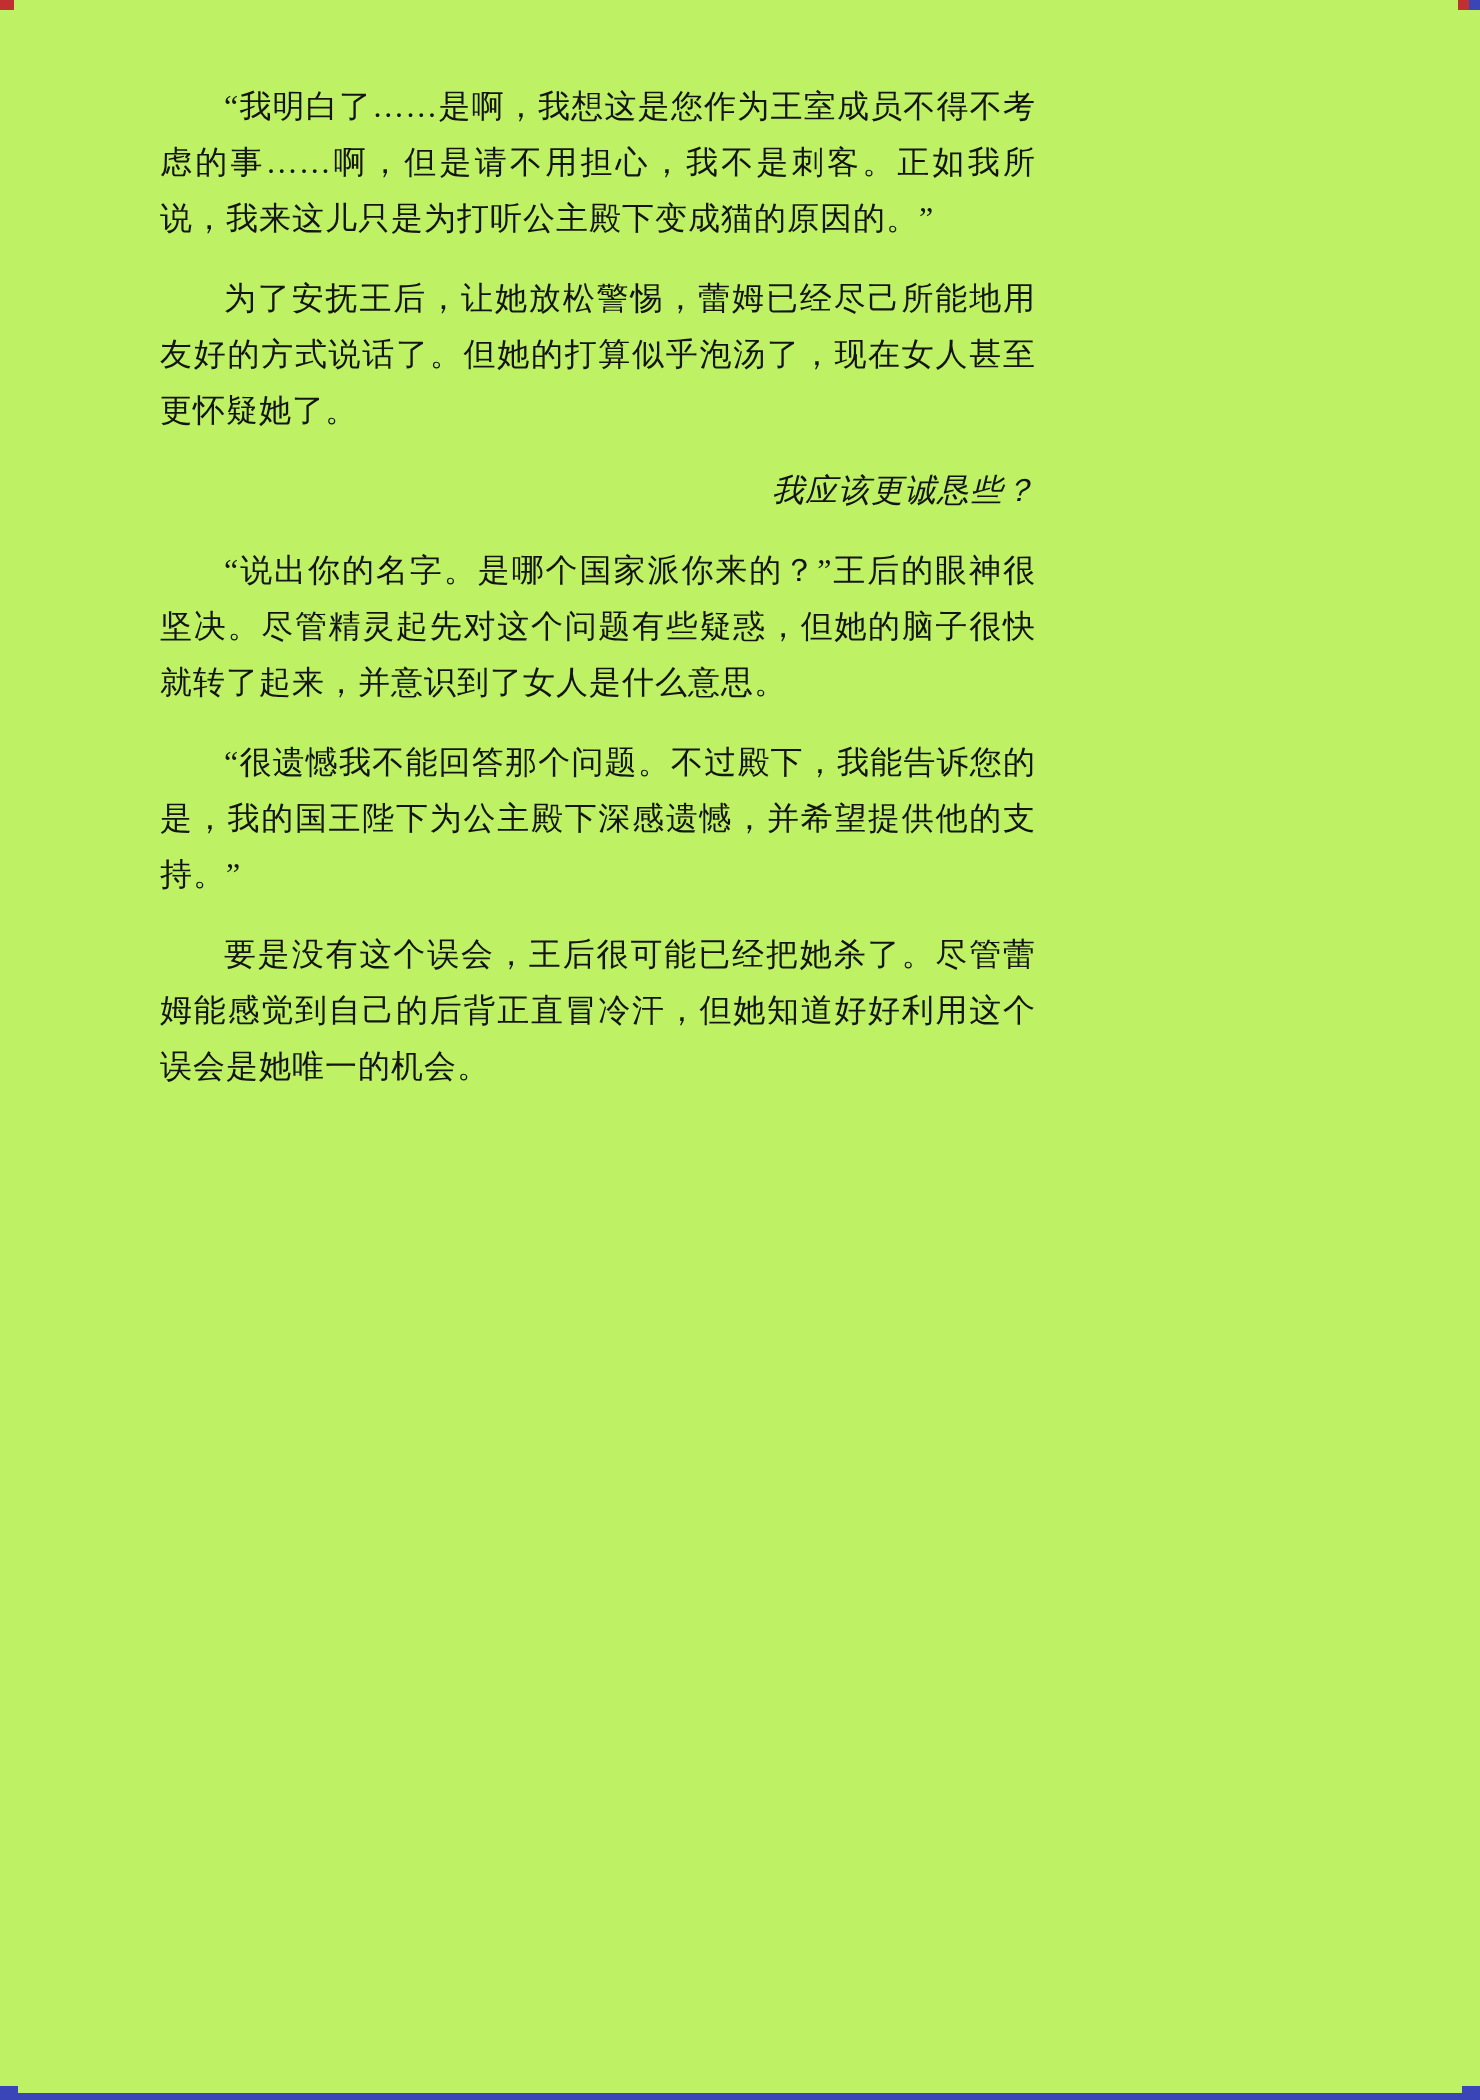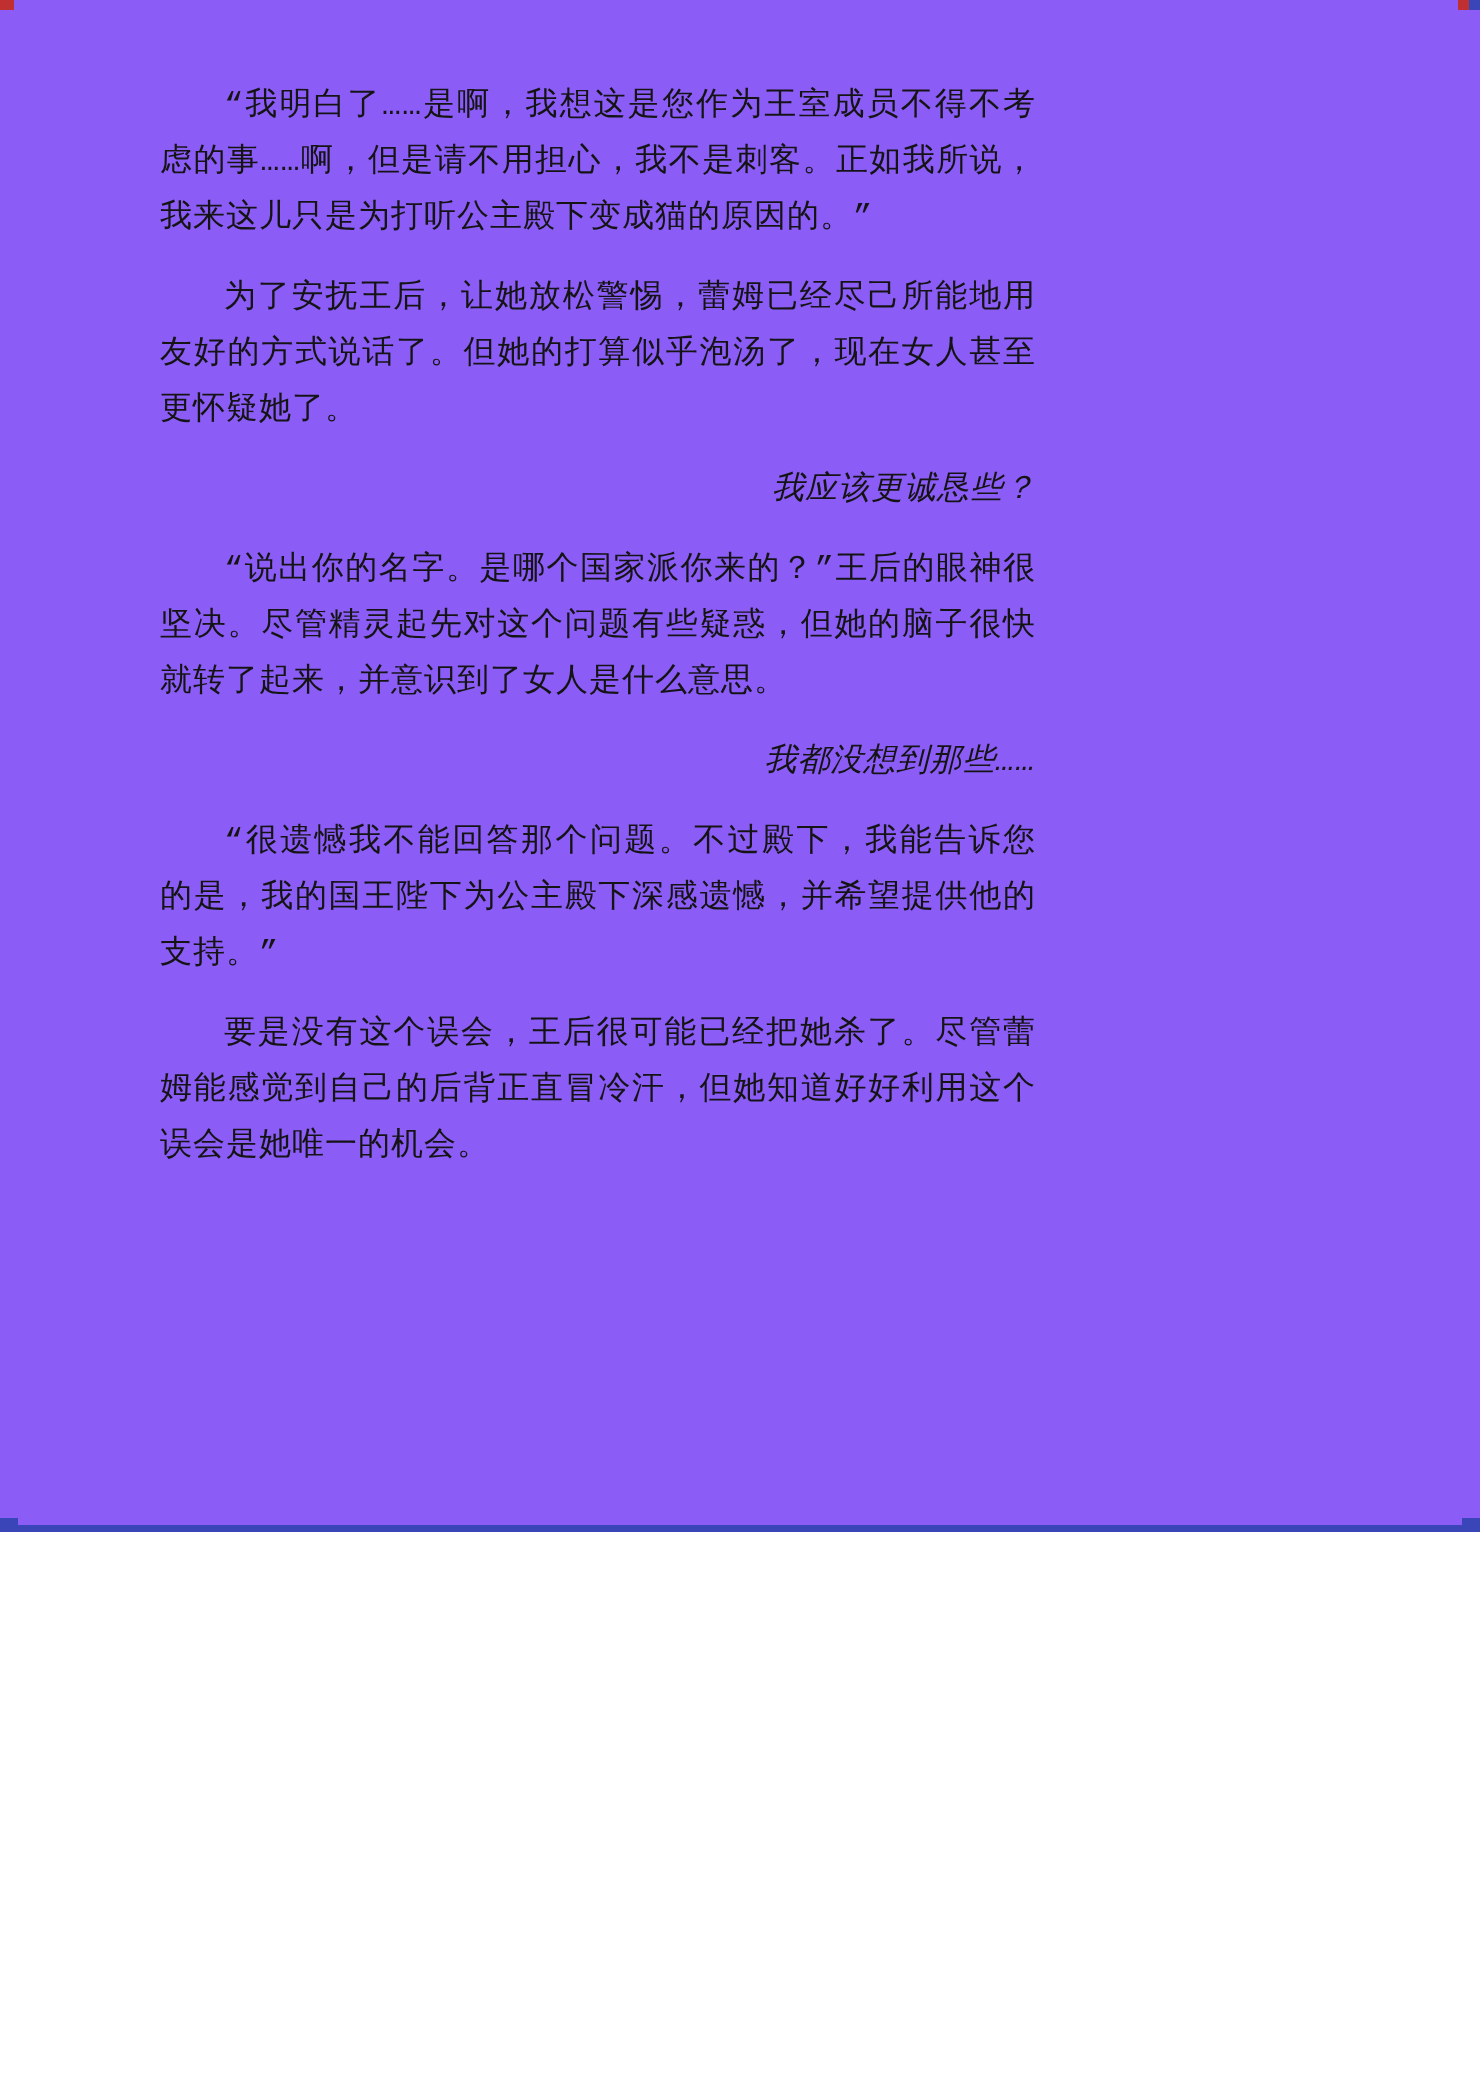--- a/index.html
+++ b/index.html
@@ -1,22 +1,22 @@
 <!DOCTYPE html>
 <html><head>
 <meta charset="utf-8">
 <style>
   html, body { margin: 0; padding: 0; background: #ffffff; }
   .page {
     position: relative;
     width: 1480px;
-    height: 1532px;
-    background: #8b5cf6;
+    height: 2100px;
+    background: #bef264;
     overflow: hidden;
-    font-family: Liberation Mono, monospace;
+    font-family: Liberation Serif, serif;
     color: #141414;
   }
   .text-block {
     position: absolute;
     left: 160px;
     top: 78px;
     width: 876px;
   }
   p.para {
     margin: 0 0 24px 0;
@@ -56,21 +56,20 @@
 <div class="page">
 
   <div class="artifact top-left"></div>
   <div class="artifact top-right"></div>
 
   <div class="text-block">
     <p class="para">“我明白了……是啊，我想这是您作为王室成员不得不考虑的事……啊，但是请不用担心，我不是刺客。正如我所说，我来这儿只是为打听公主殿下变成猫的原因的。”</p>
     <p class="para">为了安抚王后，让她放松警惕，蕾姆已经尽己所能地用友好的方式说话了。但她的打算似乎泡汤了，现在女人甚至更怀疑她了。</p>
     <p class="para inner">我应该更诚恳些？</p>
     <p class="para">“说出你的名字。是哪个国家派你来的？”王后的眼神很坚决。尽管精灵起先对这个问题有些疑惑，但她的脑子很快就转了起来，并意识到了女人是什么意思。</p>
-    <p class="para inner">我都没想到那些……</p>
     <p class="para">“很遗憾我不能回答那个问题。不过殿下，我能告诉您的是，我的国王陛下为公主殿下深感遗憾，并希望提供他的支持。”</p>
     <p class="para">要是没有这个误会，王后很可能已经把她杀了。尽管蕾姆能感觉到自己的后背正直冒冷汗，但她知道好好利用这个误会是她唯一的机会。</p>
   </div>
 
 
   <div class="artifact bottom-strip"></div>
   <div class="artifact bottom-left"></div>
   <div class="artifact bottom-right"></div>
 
 </div>

